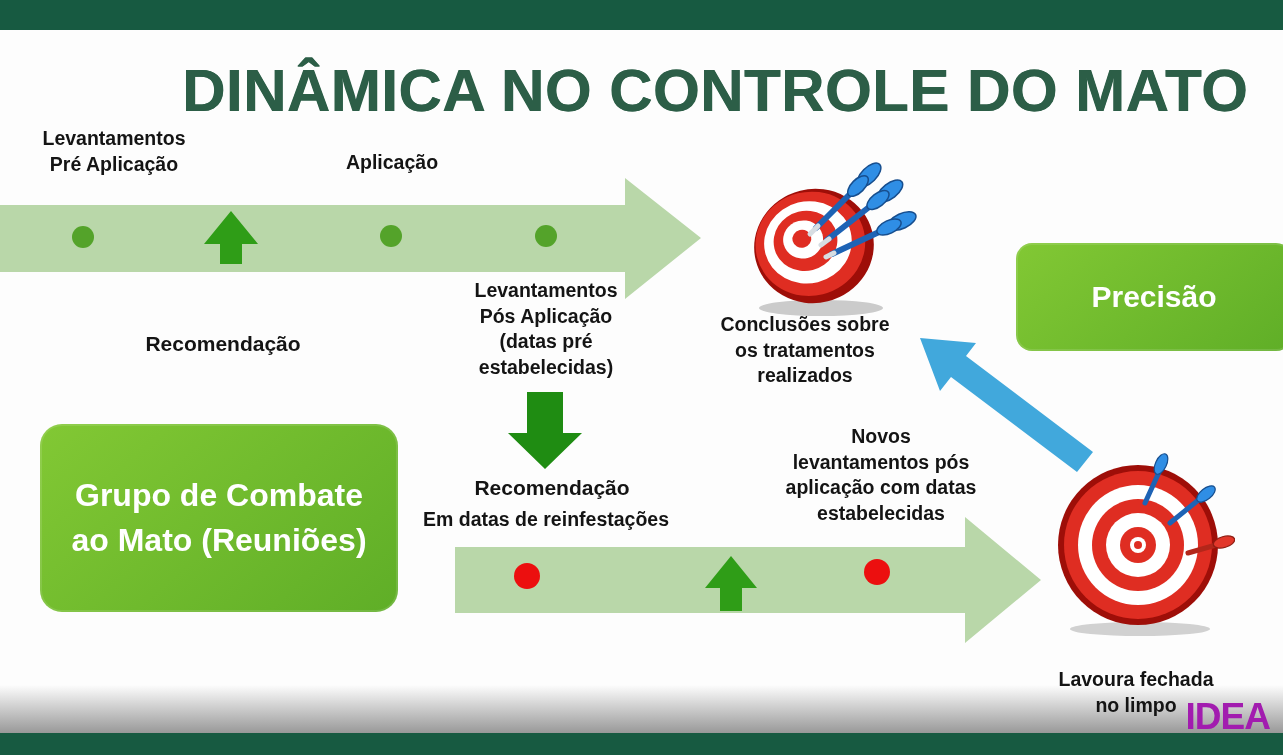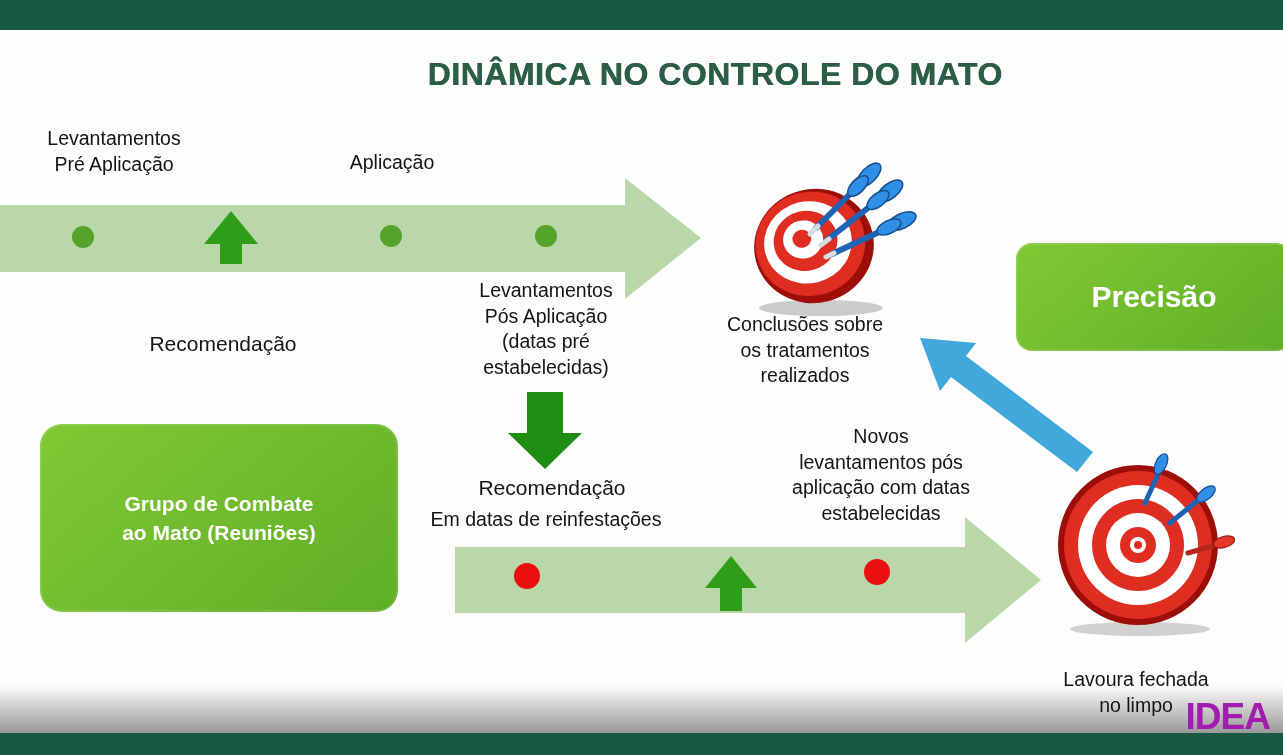--- a/index.html
+++ b/index.html
@@ -6,43 +6,43 @@
   body{font-family:"Liberation Sans", sans-serif;background:#777;}
   #slide{position:relative;width:1283px;height:755px;background:#fdfdfd;overflow:hidden;}
 
   .bar{position:absolute;left:0;width:100%;background:#175a41;}
   .bar.top{top:0;height:30px;}
   .bar.bottom{bottom:0;height:22px;}
   #bottom-shade{position:absolute;left:0;bottom:22px;width:100%;height:48px;
     background:linear-gradient(to bottom, rgba(170,170,170,0), rgba(135,135,135,.85));}
 
   #title{position:absolute;left:150px;top:56px;width:1130px;text-align:center;
-    font-size:32px;font-weight:800;letter-spacing:.5px;color:#2c5e47;
+    font-size:60px;font-weight:800;letter-spacing:.5px;color:#2c5e47;
     text-shadow:.6px 0 0 #2c5e47;}
 
   .layer{position:absolute;left:0;top:0;}
 
-  .lbl{position:absolute;text-align:center;font-weight:400;color:#141414;
+  .lbl{position:absolute;text-align:center;font-weight:700;color:#141414;
     white-space:pre-line;line-height:1.32;font-size:19.5px;}
   #lbl-levantamentos-pre{left:10px;top:126px;width:208px;}
   #lbl-aplicacao{left:312px;top:150px;width:160px;}
   #lbl-recomendacao-top{left:123px;top:330px;width:200px;font-size:21px;}
   #lbl-levantamentos-pos{left:436px;top:278px;width:220px;}
   #lbl-recomendacao-mid{left:452px;top:474px;width:200px;font-size:21px;}
   #lbl-em-caso{left:406px;top:507px;width:280px;}
   #lbl-nova-aplicacao{left:636px;top:633px;width:200px;}
   #lbl-novos-levantamentos{left:756px;top:424px;width:250px;}
   #lbl-conclusoes{left:695px;top:312px;width:220px;}
   #lbl-lavoura{left:1036px;top:631px;width:200px;margin-top:36px;}
 
   .green-box{position:absolute;background:linear-gradient(140deg,#82c834,#5fae27);
     border-radius:22px;color:#ffffff;font-weight:700;display:flex;align-items:center;
     justify-content:center;text-align:center;white-space:pre-line;line-height:1.4;
     box-shadow:inset 0 0 0 2px rgba(255,255,255,0.12);}
-  #box-grupo{left:40px;top:424px;width:358px;height:188px;font-size:21px;}
+  #box-grupo{left:40px;top:424px;width:358px;height:188px;font-size:32px;}
   #box-precisao{left:1016px;top:243px;width:276px;height:108px;font-size:30px;border-radius:16px;}
 
   #target-top{position:absolute;left:726px;top:160px;}
   #target-bottom{position:absolute;left:1040px;top:453px;}
   #feedback-arrow-layer{position:absolute;left:0;top:0;}
 
   #logo{position:absolute;left:1160px;top:696px;width:110px;text-align:right;
     font-size:37px;font-weight:700;color:#a21caf;letter-spacing:-1px;}
 </style>
 </head>

